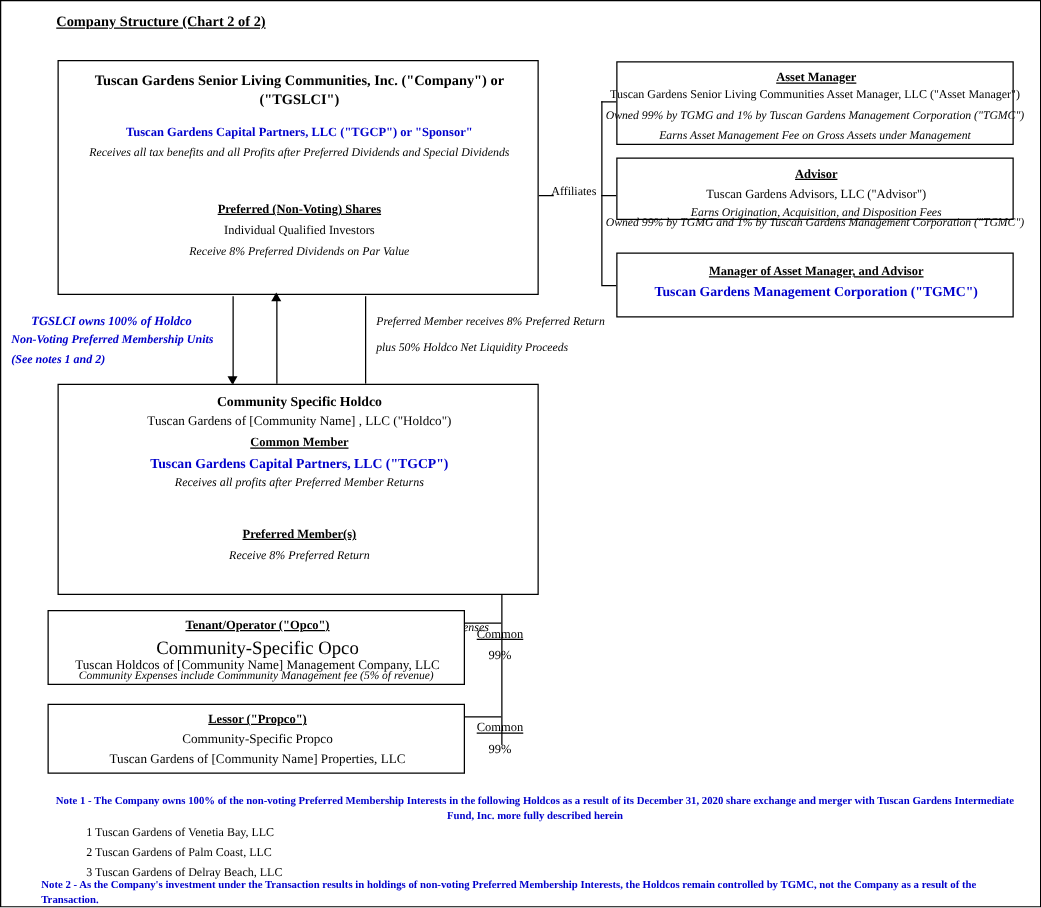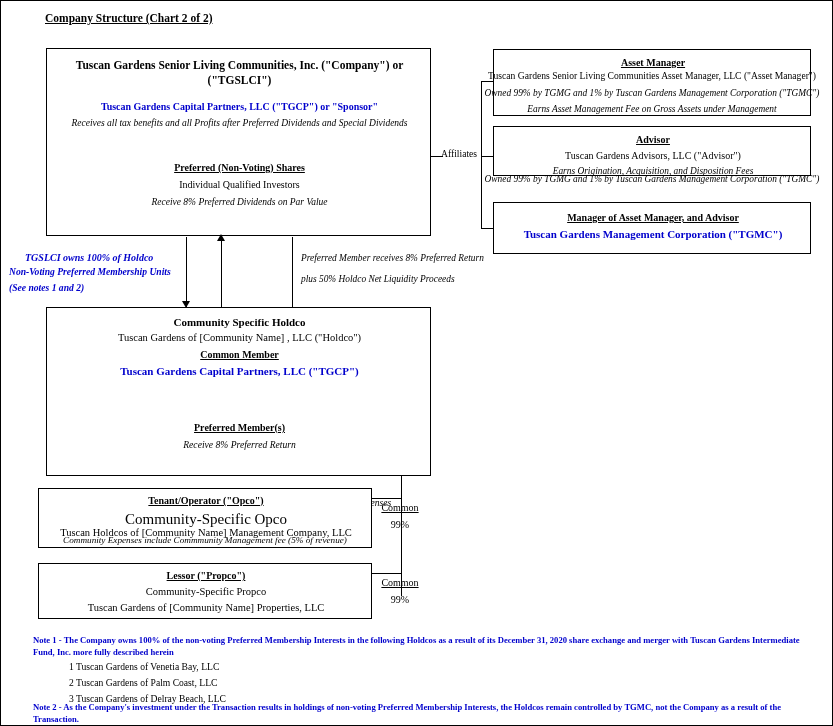--- a/index.html
+++ b/index.html
@@ -106,20 +106,21 @@
   <div class="arrow-up" style="left:216px; top:233px;"></div>
 
   <div class="ln vline" style="left:291px; top:236px; height:70px;"></div>
   <div class="ln hline" style="left:730px; top:260px; width:0px;"></div>
 
   <div class="box" style="left:45px; top:306px; width:385px; height:169px;">
     <div class="abs t bold" style="left:0; top:7px; width:385px; text-align:center; font-size:11px;">Community Specific Holdco</div>
     <div class="abs t" style="left:0; top:23px; width:385px; text-align:center; font-size:10.5px;">Tuscan Gardens of [Community Name] , LLC ("Holdco")</div>
     <div class="abs t bold ul" style="left:0; top:40px; width:385px; text-align:center;">Common Member</div>
     <div class="abs t bold blue" style="left:0; top:56px; width:385px; text-align:center; font-size:11px;">Tuscan Gardens Capital Partners, LLC ("TGCP")</div>
+    <div class="abs t ital" style="left:0; top:73px; width:385px; text-align:center; font-size:9.6px;">Receives all profits after Preferred Member Returns</div>
 
     <div class="abs t bold ul" style="left:0; top:113px; width:385px; text-align:center;">Preferred Member(s)</div>
     <div class="abs t ital" style="left:0; top:131px; width:385px; text-align:center; font-size:9.6px;">Receive 8% Preferred Return</div>
     <div class="abs t ital" style="left:0; top:148px; width:385px; text-align:center; font-size:9.6px;margin-top:41px;">+ 100% of Net Liquidity Proceeds after return of capital, less Holdco expenses</div>
   </div>
 
   <div class="ln vline" style="left:400px; top:475px; height:120px;"></div>
   <div class="ln hline" style="left:370px; top:497px; width:30px;"></div>
   <div class="ln hline" style="left:370px; top:572px; width:30px;"></div>
   <div class="ln vline" style="left:370px; top:497px; height:46px;"></div>
@@ -136,21 +137,21 @@
   <div class="abs pct" style="left:374px; top:518px; width:50px;">99%</div>
 
   <div class="box" style="left:37px; top:562px; width:334px; height:56px;">
     <div class="abs t bold ul" style="left:0; top:5px; width:334px; text-align:center;">Lessor ("Propco")</div>
     <div class="abs t" style="left:0; top:21px; width:334px; text-align:center; font-size:10.5px;">Community-Specific Propco</div>
     <div class="abs t" style="left:0; top:37px; width:334px; text-align:center; font-size:10.5px;">Tuscan Gardens of [Community Name] Properties, LLC</div>
   </div>
   <div class="abs pctlabel" style="left:374px; top:576px; width:50px;">Common</div>
   <div class="abs pct" style="left:374px; top:593px; width:50px;">99%</div>
 
-  <div class="abs note" style="left:32px; top:633px; width:790px; text-align:left;">Note 1 - The Company owns 100% of the non-voting Preferred Membership Interests in the following Holdcos as a result of its December 31, 2020 share exchange and merger with Tuscan Gardens Intermediate Fund, Inc.  more fully described herein</div>
+  <div class="abs note" style="left:32px; top:633px; width:790px; text-align:center;">Note 1 - The Company owns 100% of the non-voting Preferred Membership Interests in the following Holdcos as a result of its December 31, 2020 share exchange and merger with Tuscan Gardens Intermediate Fund, Inc.  more fully described herein</div>
 
   <div class="abs sub" style="left:68px; top:659px; font-size:9.6px;">1  Tuscan Gardens of Venetia Bay, LLC</div>
   <div class="abs sub" style="left:68px; top:675px; font-size:9.6px;">2  Tuscan Gardens of Palm Coast, LLC</div>
   <div class="abs sub" style="left:68px; top:691px; font-size:9.6px;">3  Tuscan Gardens of Delray Beach, LLC</div>
 
   <div class="abs note" style="left:32px; top:700px; width:792px; text-align:left;">Note 2 - As the Company's investment under the Transaction results in holdings of non-voting Preferred Membership Interests, the Holdcos remain controlled by TGMC, not the Company as a result of the Transaction.</div>
 
 </div>
 
 </body></html>

